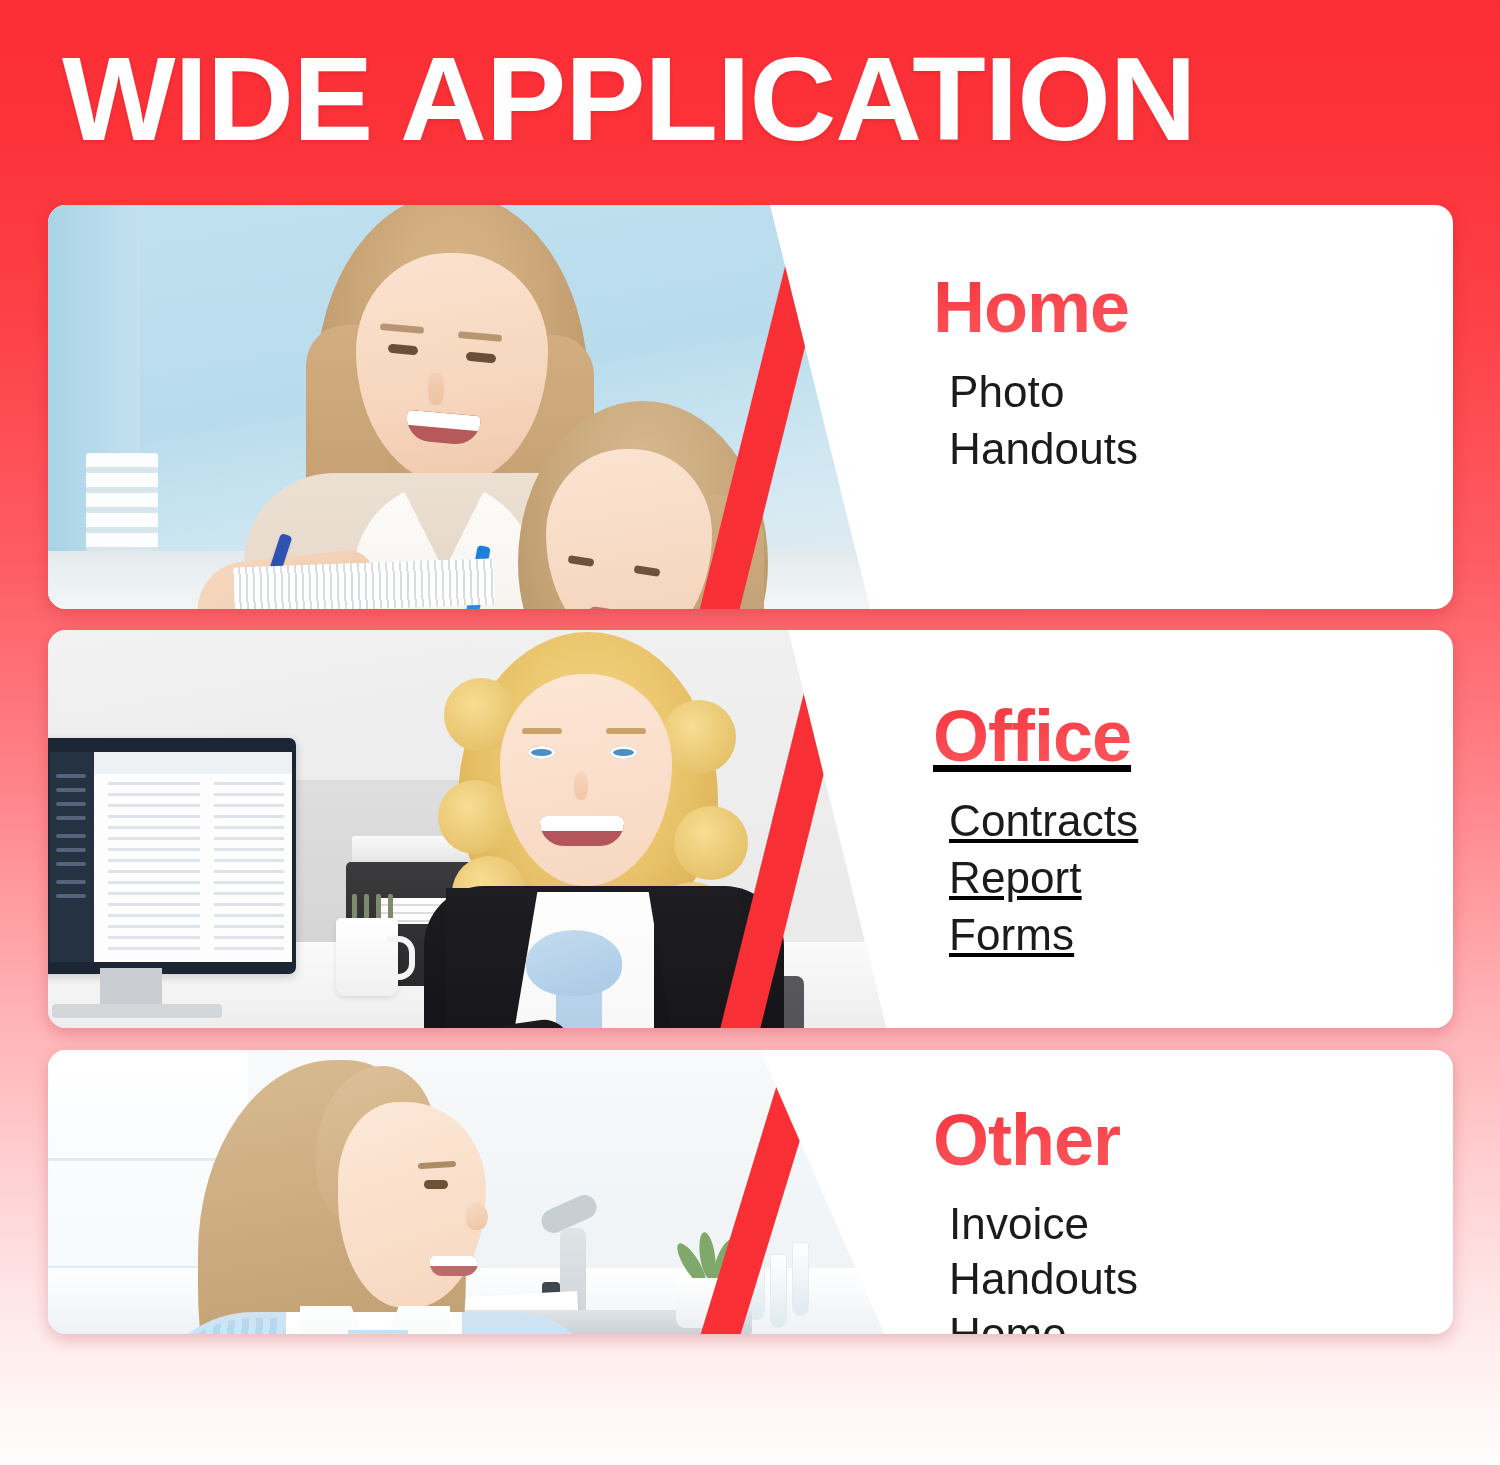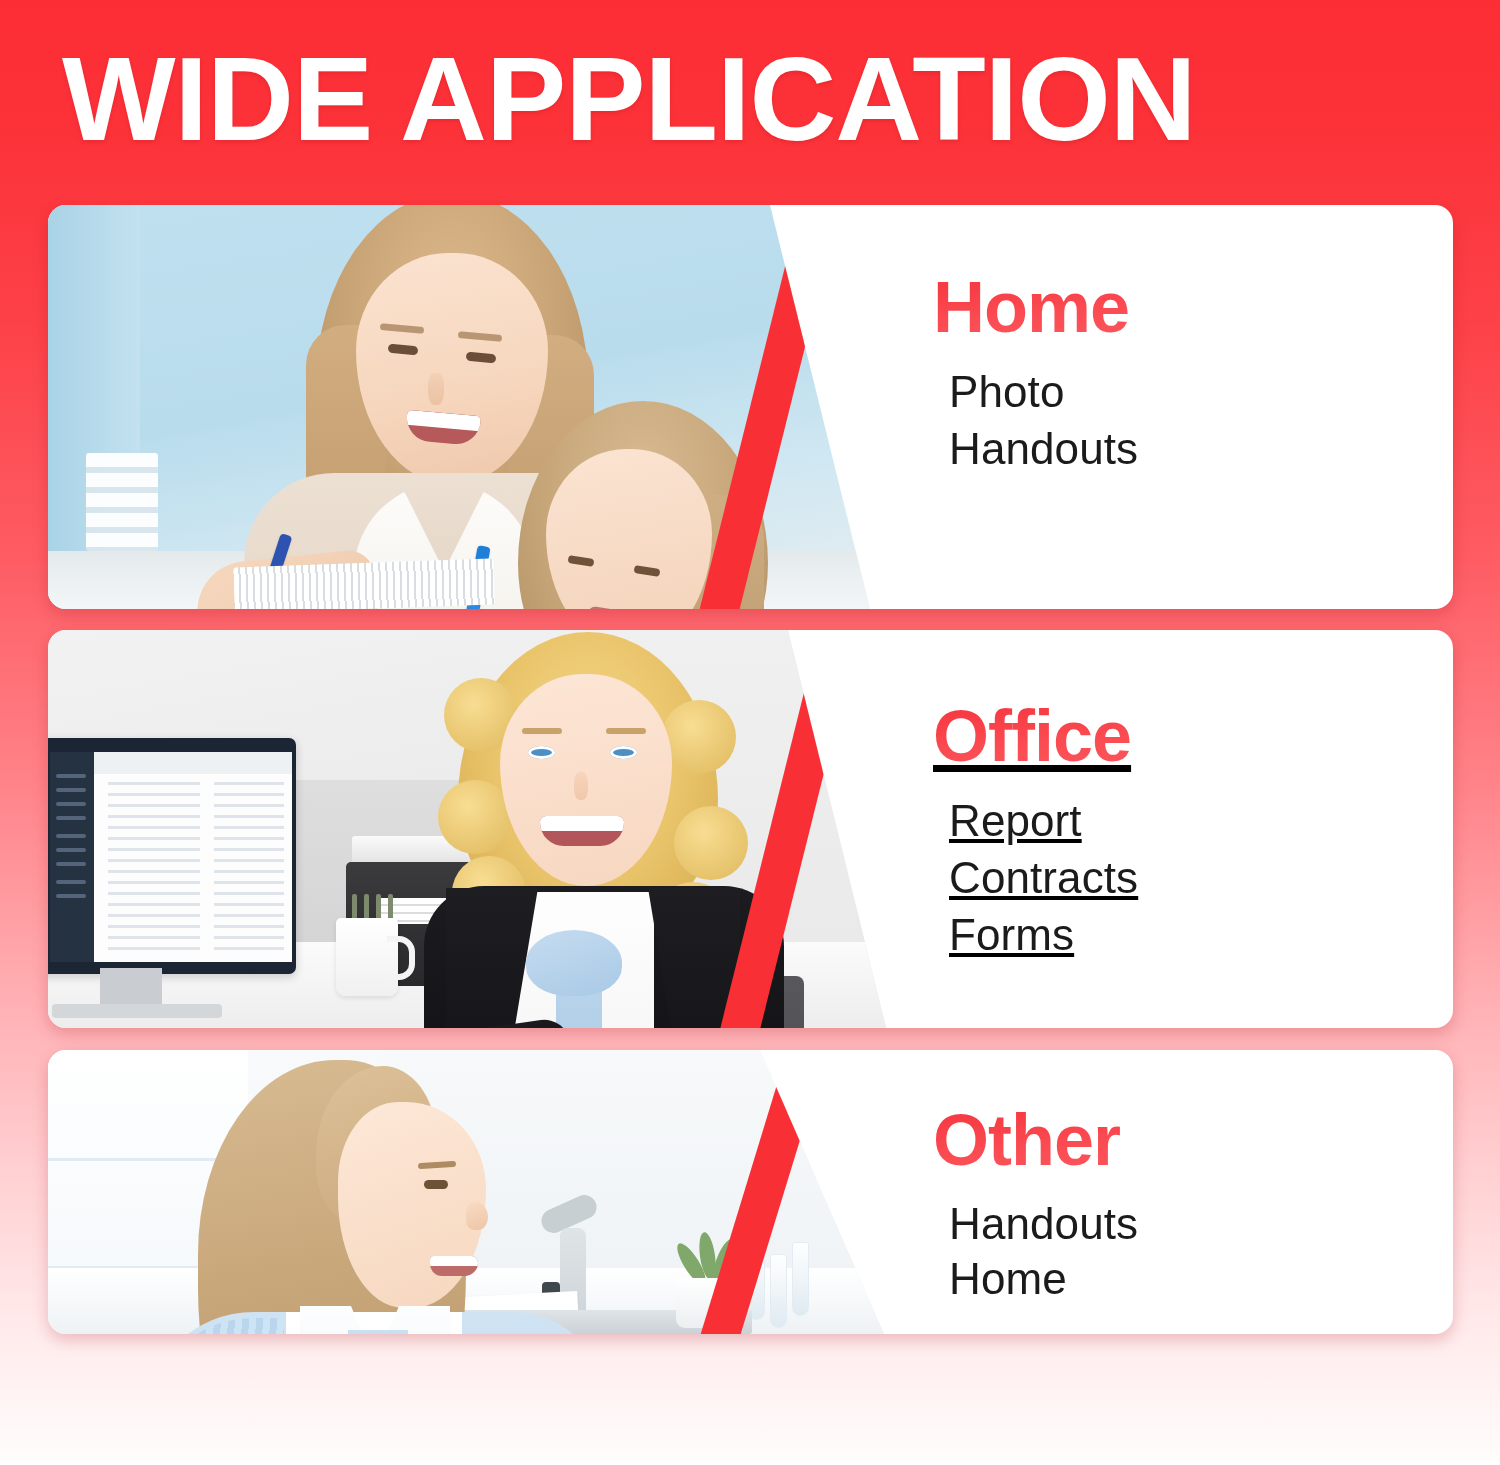--- a/index.html
+++ b/index.html
@@ -437,22 +437,22 @@
         <div class="o-arm"></div>
 
       </div>
       <div class="diagonal"></div>
     </div>
 
     <div class="panel">
       <div class="panel-inner">
         <div class="cat-title">Office</div>
         <ul class="cat-list">
+          <li>Contracts</li>
           <li>Report</li>
-          <li>Contracts</li>
           <li>Forms</li>
         </ul>
       </div>
     </div>
   </div>
 
   <div class="card" id="card-2">
 
     <div class="photo">
       <div class="photo-inner ph-lab">
@@ -502,20 +502,21 @@
         <div class="l-blouse"></div>
 
       </div>
       <div class="diagonal"></div>
     </div>
 
     <div class="panel">
       <div class="panel-inner">
         <div class="cat-title">Other</div>
         <ul class="cat-list">
+          <li>Invoice</li>
           <li>Handouts</li>
           <li>Home</li>
         </ul>
       </div>
     </div>
   </div>
 
 </div>
 
 </body></html>

